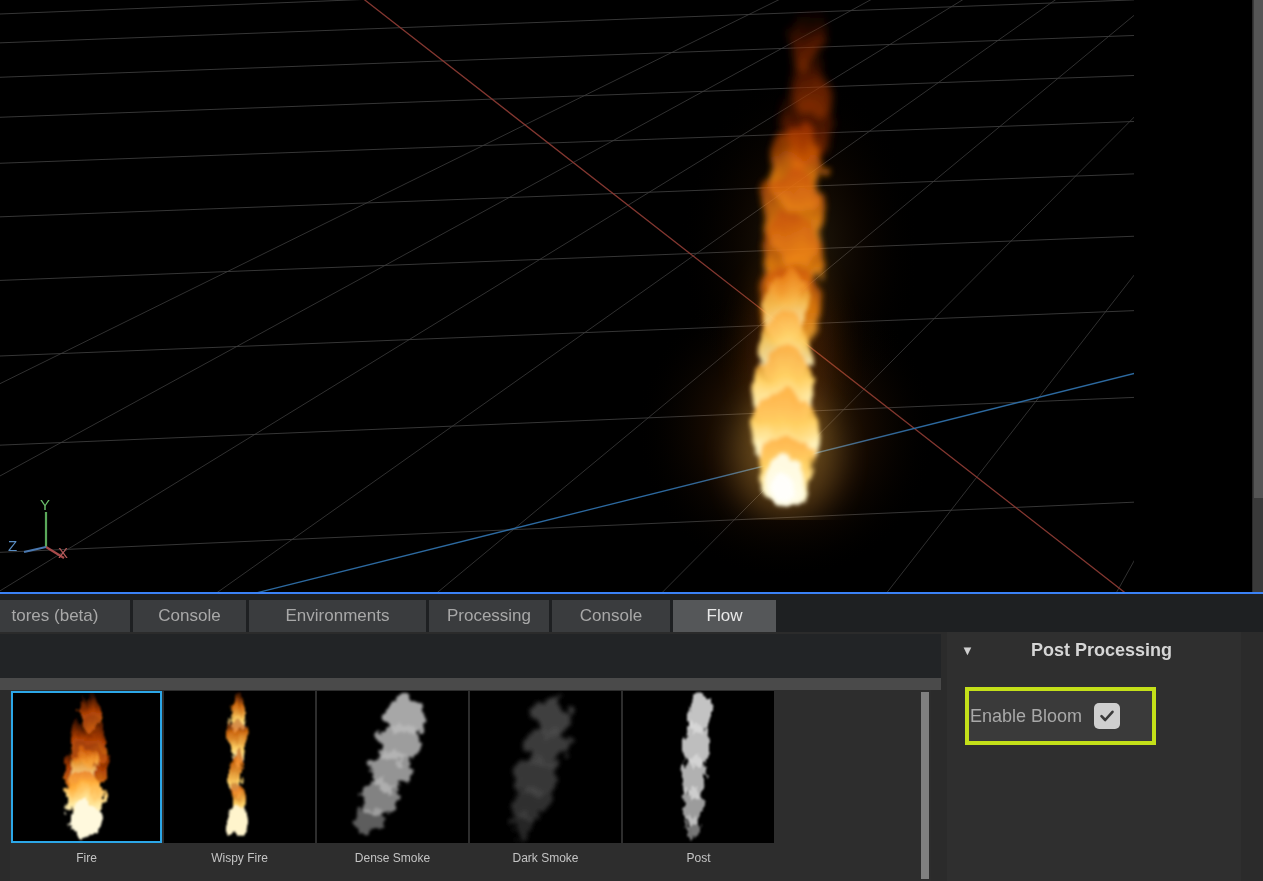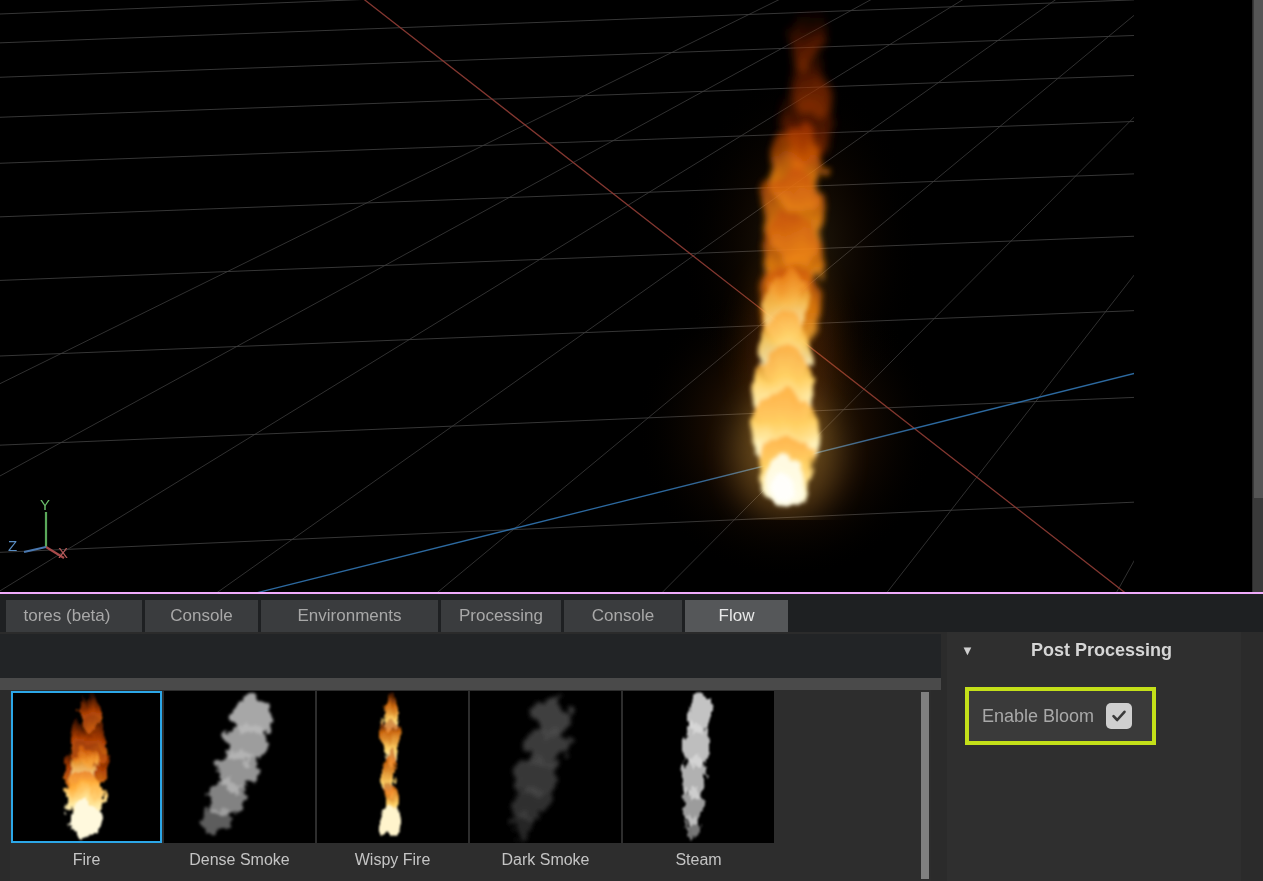--- a/index.html
+++ b/index.html
@@ -34,22 +34,22 @@
     background: #3a3a3a; border-left: 1px solid #2a2a2a;
   }
   .vp-scroll-thumb {
     position: absolute; left: 1px; top: 0px; width: 9px; height: 498px;
     background: #555;
   }
 
   
   .tabbar {
     position: absolute; left: 0; top: 592px; width: 1263px; height: 40px;
-    background: #1e2022; border-top: 2px solid #f0abfc;
-    display: flex; align-items: flex-end; gap: 3px; padding-left: 12px;
+    background: #1e2022; border-top: 2px solid #3b82f6;
+    display: flex; align-items: flex-end; gap: 3px; padding-left: 0px;
   }
   .tab {
     height: 32px; display: flex; align-items: center; justify-content: center;
     padding: 0 14px; background: #3a3c3e; color: #a8a8a8; font-size: 17px;
     white-space: nowrap; cursor: pointer;
   }
   .tab.active { background: #555759; color: #e8e8e8; }
   .tab.clipped { padding-left: 0; margin-left: -6px; }
 
   
@@ -65,21 +65,21 @@
     background: #2d2d2d; overflow: hidden;
   }
   .gal-inner { position: absolute; left: 0; top: 0; display: flex; height: 191px; }
   .thumb-cell { width: 153px; height: 191px; background: #2d2d2d; }
   .thumb-img {
     position: relative; width: 151px; height: 152px; margin: 1px auto 0 auto;
     background: #000; overflow: hidden;
   }
   .thumb-cell.selected .thumb-img { border: 2px solid #2ca7e8; }
   .thumb-label {
-    text-align: center; font-size: 16px; color: #c4c4c4; margin-top: 8px;
+    text-align: center; font-size: 12px; color: #c4c4c4; margin-top: 8px;
     white-space: nowrap; overflow: hidden;
   }
   .gal-scroll-track {
     position: absolute; right: 0; top: 0; width: 12px; height: 191px; background: #2d2d2d;
   }
   .gal-scroll-thumb {
     position: absolute; left: 2px; top: 2px; width: 8px; height: 187px; background: #808080;
   }
 
   
@@ -91,21 +91,21 @@
     position: absolute; left: 14px; top: 8px; display: flex; align-items: center; gap: 9px;
   }
   .caret { color: #d0d0d0; font-size: 13px; line-height: 1; }
   .pp-title { color: #d6d6d6; font-size: 18px; font-weight: bold; margin-left: 48px; }
   .bloom-highlight {
     position: absolute; left: 18px; top: 55px; width: 191px; height: 58px;
     border: 4px solid #c4e019; background: #3a3a3a;
   }
   .bloom-row {
     position: absolute; left: 0; top: 0; width: 100%; height: 100%;
-    display: flex; align-items: center; padding-left: 13px; gap: 12px;
+    display: flex; align-items: center; padding-left: 1px; gap: 12px;
   }
   .bloom-label { color: #a9a9a9; font-size: 18px; }
   .chk {
     width: 26px; height: 26px; border-radius: 5px; background: #cfcfcf;
     display: flex; align-items: center; justify-content: center;
   }
   .chk svg { display: block; }
   .right-scroll {
     position: absolute; right: 0; top: 0; width: 11px; height: 249px; background: #2b2b2b;
   }
@@ -335,42 +335,20 @@
                 </g>
               </svg>
             </div>
             <div class="thumb-label">Fire</div>
           </div>
 
           <div class="thumb-cell">
             <div class="thumb-img">
               <svg width="151" height="152" viewBox="0 0 151 152">
                 <defs>
-                  <filter id="tf3" x="-70%" y="-70%" width="240%" height="240%">
-                    <feTurbulence type="fractalNoise" baseFrequency="0.08 0.08" numOctaves="5" seed="21" result="c"></feTurbulence>
-                    <feDisplacementMap in="SourceGraphic" in2="c" scale="22" xChannelSelector="R" yChannelSelector="G"></feDisplacementMap>
-                    <feGaussianBlur stdDeviation="1.6"></feGaussianBlur>
-                  </filter>
-                </defs>
-                <g filter="url(#tf3)" fill="#b9b9b9">
-                  <ellipse cx="88" cy="24" rx="20" ry="18" opacity="0.9"></ellipse>
-                  <ellipse cx="82" cy="52" rx="22" ry="20" opacity="0.85"></ellipse>
-                  <ellipse cx="72" cy="80" rx="21" ry="20" opacity="0.8"></ellipse>
-                  <ellipse cx="62" cy="106" rx="18" ry="18" opacity="0.7"></ellipse>
-                  <ellipse cx="54" cy="128" rx="13" ry="14" opacity="0.5"></ellipse>
-                </g>
-              </svg>
-            </div>
-            <div class="thumb-label">Dense Smoke</div>
-          </div>
-
-          <div class="thumb-cell">
-            <div class="thumb-img">
-              <svg width="151" height="152" viewBox="0 0 151 152">
-                <defs>
                   <filter id="tf2" x="-70%" y="-70%" width="240%" height="240%">
                     <feTurbulence type="fractalNoise" baseFrequency="0.12 0.04" numOctaves="4" seed="11" result="b"></feTurbulence>
                     <feDisplacementMap in="SourceGraphic" in2="b" scale="13" xChannelSelector="R" yChannelSelector="G"></feDisplacementMap>
                     <feGaussianBlur stdDeviation="0.9"></feGaussianBlur>
                   </filter>
                   <linearGradient id="tw1" x1="0" y1="1" x2="0" y2="0">
                     <stop offset="0%" stop-color="#fff8d6"></stop>
                       <stop offset="35%" stop-color="#ffd56a"></stop>
                     <stop offset="70%" stop-color="#ef7a12" stop-opacity="0.85"></stop>
                     <stop offset="100%" stop-color="#8e2a04" stop-opacity="0.35"></stop>
@@ -385,20 +363,42 @@
                 </g>
               </svg>
             </div>
             <div class="thumb-label">Wispy Fire</div>
           </div>
 
           <div class="thumb-cell">
             <div class="thumb-img">
               <svg width="151" height="152" viewBox="0 0 151 152">
                 <defs>
+                  <filter id="tf3" x="-70%" y="-70%" width="240%" height="240%">
+                    <feTurbulence type="fractalNoise" baseFrequency="0.08 0.08" numOctaves="5" seed="21" result="c"></feTurbulence>
+                    <feDisplacementMap in="SourceGraphic" in2="c" scale="22" xChannelSelector="R" yChannelSelector="G"></feDisplacementMap>
+                    <feGaussianBlur stdDeviation="1.6"></feGaussianBlur>
+                  </filter>
+                </defs>
+                <g filter="url(#tf3)" fill="#b9b9b9">
+                  <ellipse cx="88" cy="24" rx="20" ry="18" opacity="0.9"></ellipse>
+                  <ellipse cx="82" cy="52" rx="22" ry="20" opacity="0.85"></ellipse>
+                  <ellipse cx="72" cy="80" rx="21" ry="20" opacity="0.8"></ellipse>
+                  <ellipse cx="62" cy="106" rx="18" ry="18" opacity="0.7"></ellipse>
+                  <ellipse cx="54" cy="128" rx="13" ry="14" opacity="0.5"></ellipse>
+                </g>
+              </svg>
+            </div>
+            <div class="thumb-label">Dense Smoke</div>
+          </div>
+
+          <div class="thumb-cell">
+            <div class="thumb-img">
+              <svg width="151" height="152" viewBox="0 0 151 152">
+                <defs>
                   <filter id="tf4" x="-70%" y="-70%" width="240%" height="240%">
                     <feTurbulence type="fractalNoise" baseFrequency="0.07 0.07" numOctaves="5" seed="42" result="d"></feTurbulence>
                     <feDisplacementMap in="SourceGraphic" in2="d" scale="24" xChannelSelector="R" yChannelSelector="G"></feDisplacementMap>
                     <feGaussianBlur stdDeviation="2"></feGaussianBlur>
                   </filter>
                 </defs>
                 <g filter="url(#tf4)" fill="#4a4a4a">
                   <ellipse cx="82" cy="26" rx="19" ry="18" opacity="0.85"></ellipse>
                   <ellipse cx="76" cy="56" rx="21" ry="21" opacity="0.8"></ellipse>
                   <ellipse cx="66" cy="86" rx="20" ry="20" opacity="0.75"></ellipse>
@@ -422,21 +422,21 @@
                 </defs>
                 <g filter="url(#tf5)" fill="#d8d8d8">
                   <ellipse cx="76" cy="22" rx="12" ry="20" opacity="0.9"></ellipse>
                   <ellipse cx="74" cy="54" rx="13" ry="22" opacity="0.88"></ellipse>
                   <ellipse cx="72" cy="86" rx="12" ry="22" opacity="0.82"></ellipse>
                   <ellipse cx="70" cy="114" rx="10" ry="20" opacity="0.72"></ellipse>
                   <ellipse cx="70" cy="136" rx="7" ry="12" opacity="0.55"></ellipse>
                 </g>
               </svg>
             </div>
-            <div class="thumb-label">Steam</div>
+            <div class="thumb-label">Post</div>
           </div>
         </div>
 
         <div class="gal-scroll-track">
           <div class="gal-scroll-thumb"></div>
         </div>
       </div>
     </div>
 
     <div class="rp-edge"></div>

